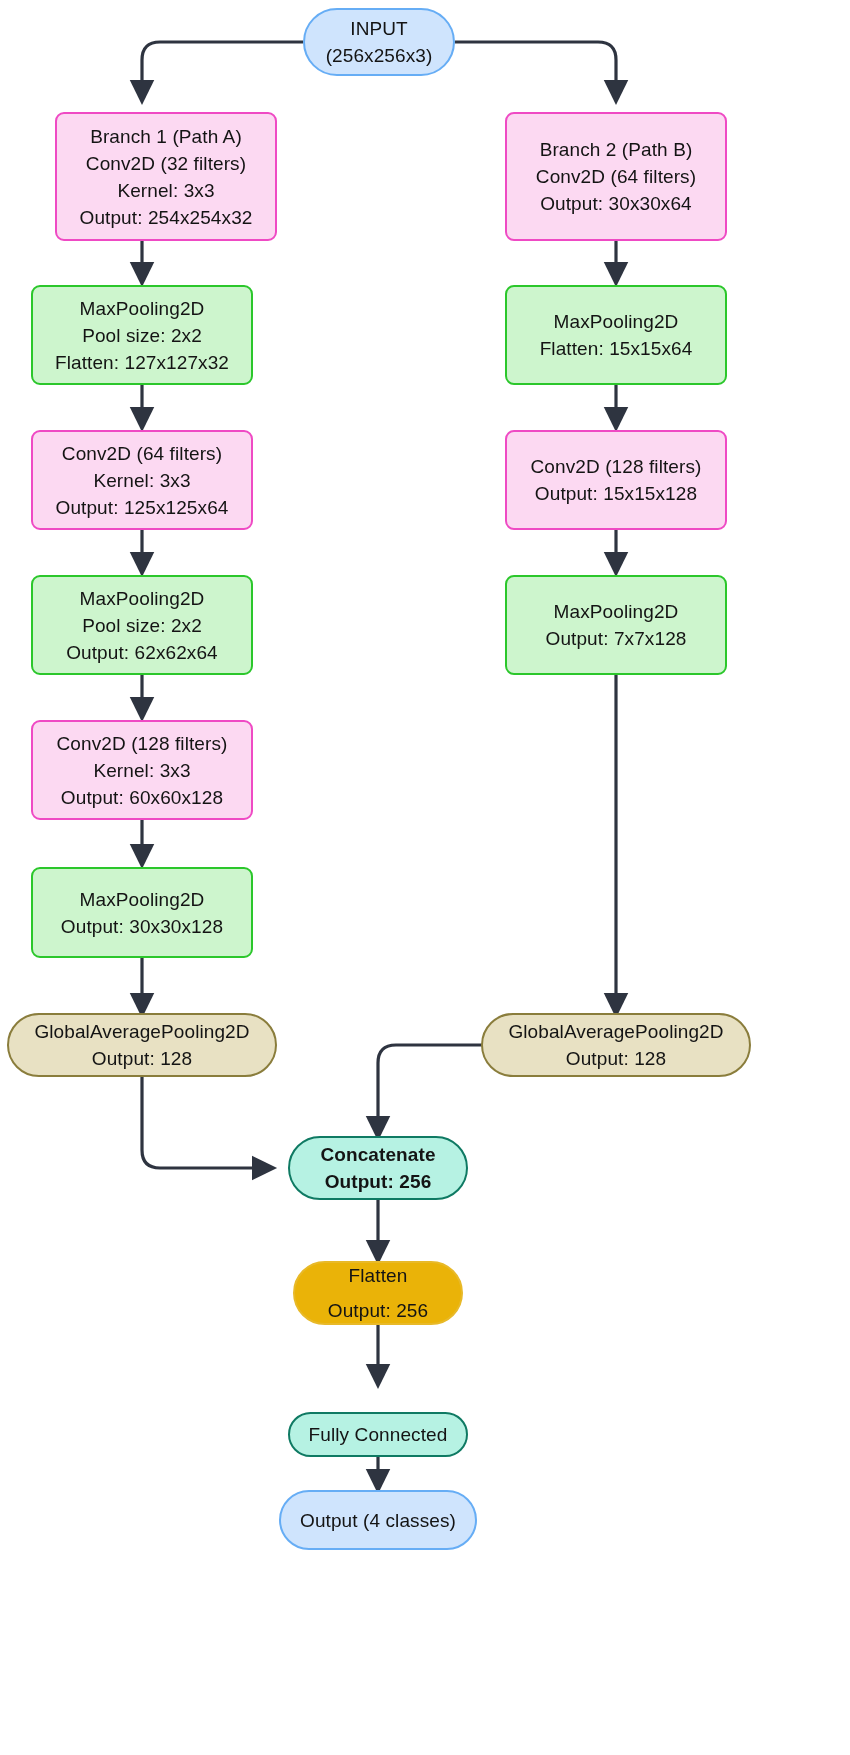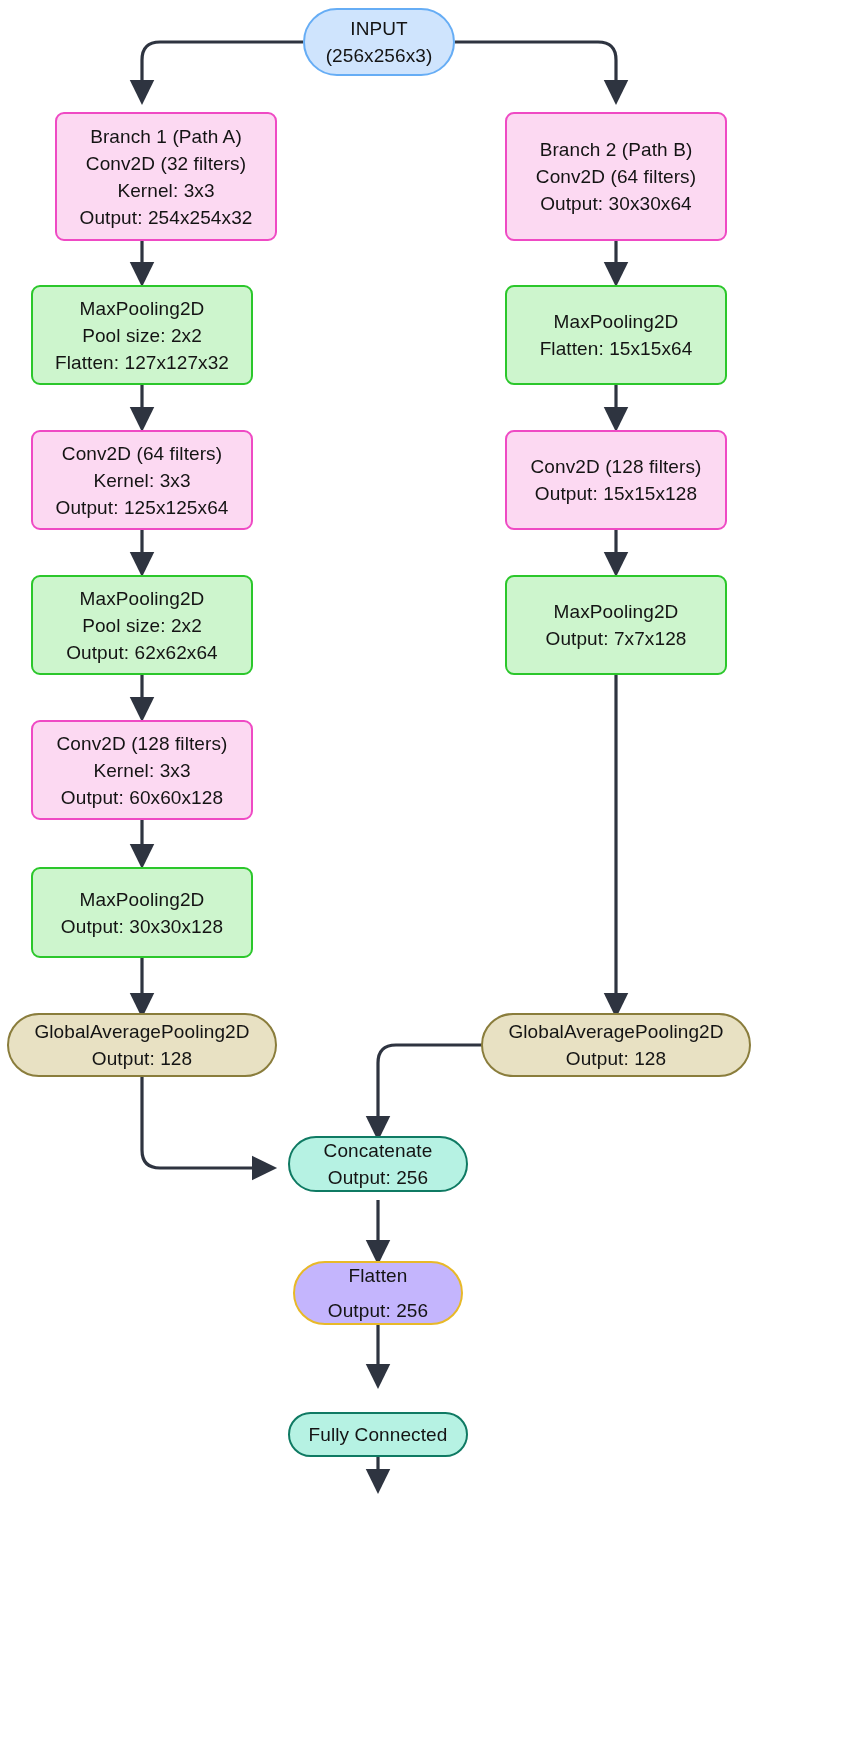--- a/index.html
+++ b/index.html
@@ -55,21 +55,21 @@
     text-align:center;
   }
   
   .pill-teal{
     background:#b6f2e3;
     border:2.5px solid #0f7a63;
     border-radius:999px;
   }
   
   .pill-yellow{
-    background:#c4b5fd;
+    background:#eab308;
     border:2.5px solid #e8b928;
     border-radius:999px;
     gap:8px;
   }
 </style>
 </head>
 <body>
 
 <div id="canvas">
 
@@ -171,28 +171,31 @@
   <div class="node pool" style="left:505px;top:575px;width:222px;height:100px;">
     <span class="ln">MaxPooling2D</span>
     <span class="ln">Output: 7x7x128</span>
   </div>
 
   <div class="node pill-tan" style="left:481px;top:1013px;width:270px;height:64px;">
     <span class="ln">GlobalAveragePooling2D</span>
     <span class="ln">Output: 128</span>
   </div>
 
-  <div class="node pill-teal" style="left:288px;top:1136px;width:180px;height:56px;">
+  <div class="node pill-teal" style="left:288px;top:1136px;width:180px;height:64px;font-weight:bold;">
     <span class="ln">Concatenate</span>
     <span class="ln">Output: 256</span>
   </div>
 
   <div class="node pill-yellow" style="left:293px;top:1261px;width:170px;height:64px;">
     <span class="ln">Flatten</span>
     <span class="ln">Output: 256</span>
   </div>
 
   <div class="node pill-teal" style="left:288px;top:1385px;width:180px;height:45px;margin-top:27px;">
     <span class="ln">Fully Connected</span>
   </div>
 
+  <div class="node pill-blue" style="left:279px;top:1490px;width:198px;height:60px;">
+    <span class="ln">Output (4 classes)</span>
+  </div>
 
 </div>
 
 </body></html>

